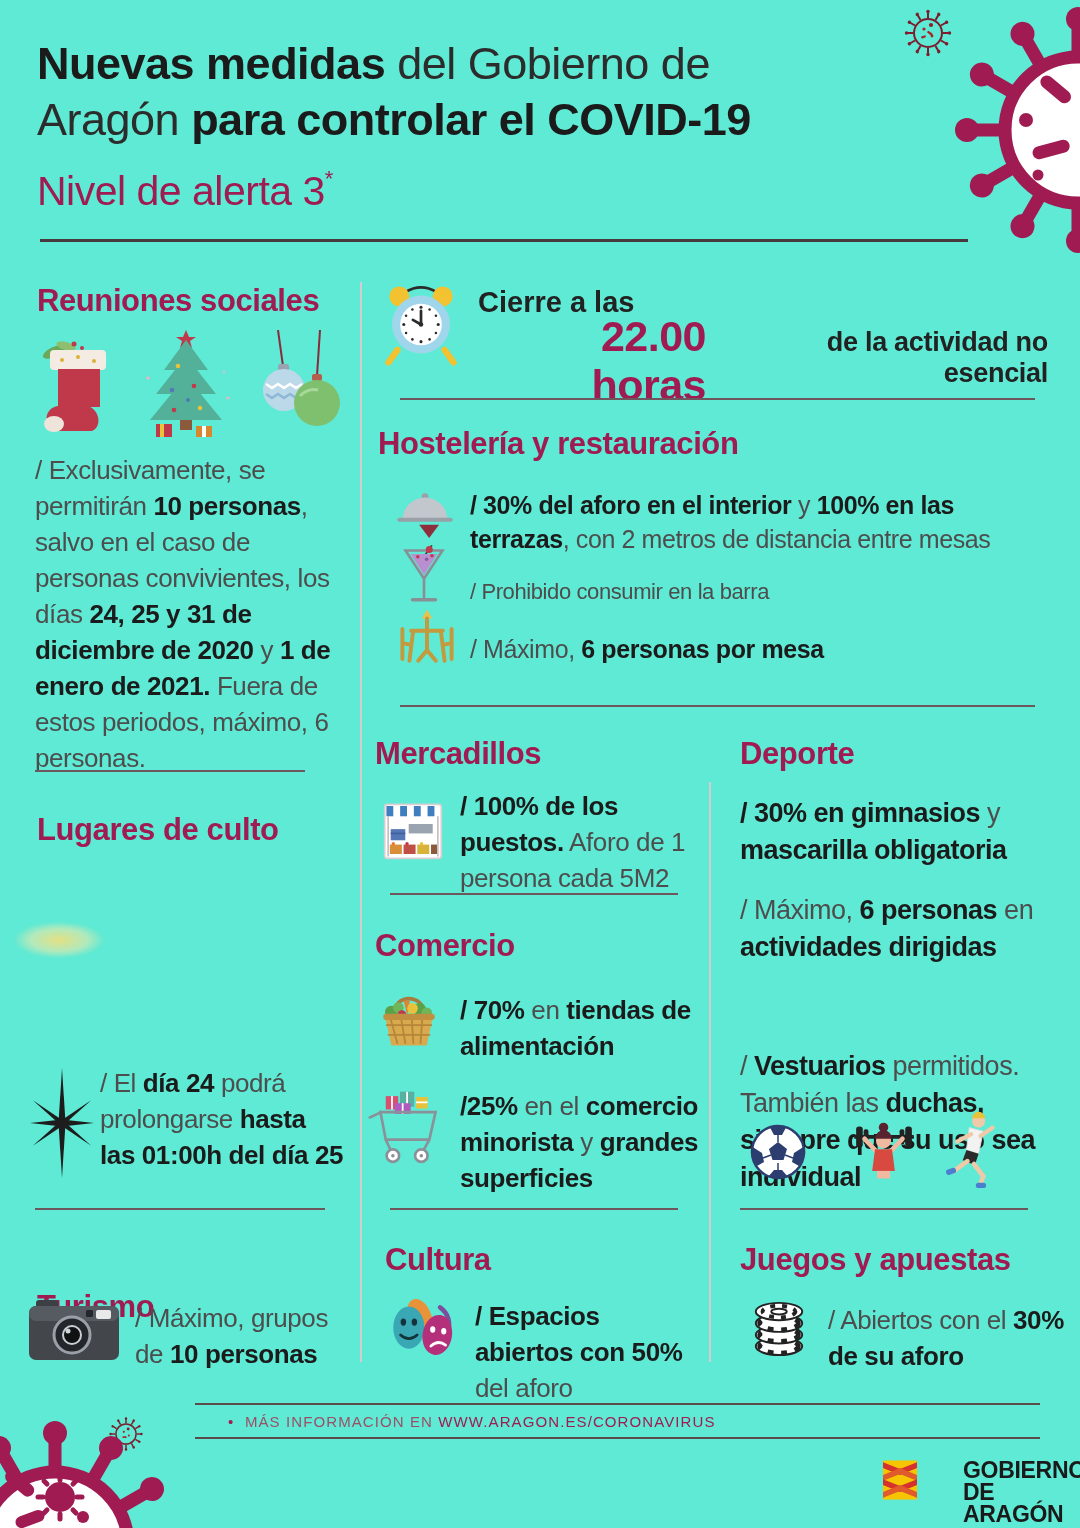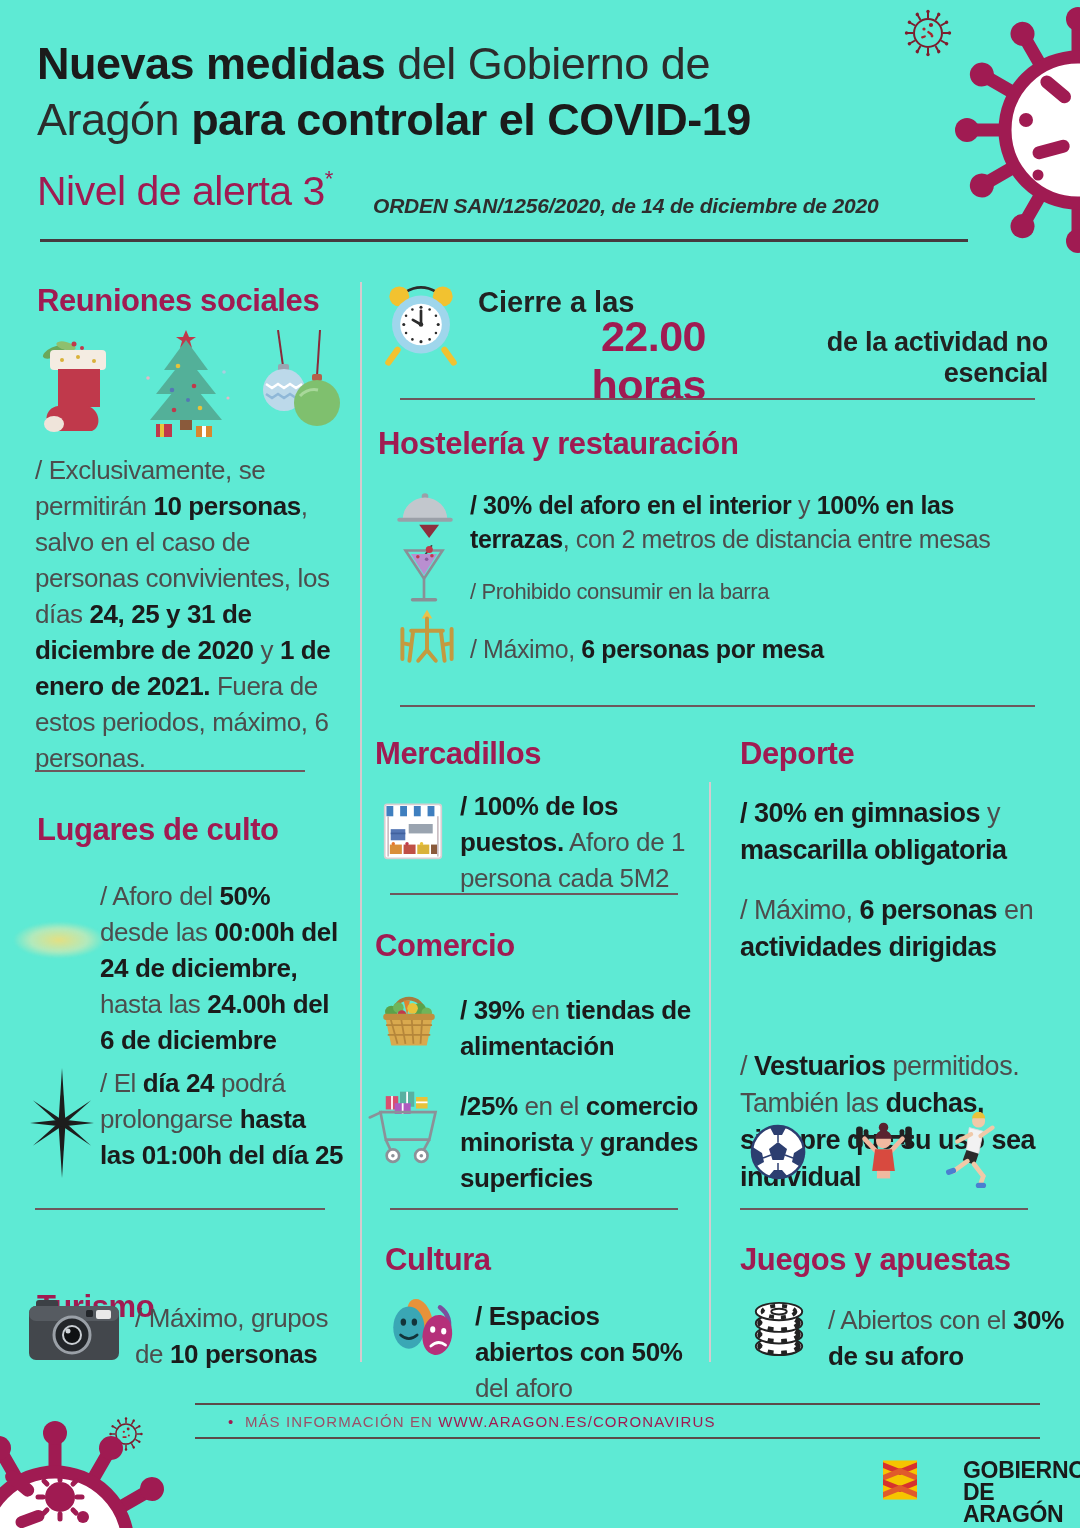--- a/index.html
+++ b/index.html
@@ -37,21 +37,20 @@
 <body>
 
 <div class="page">
 
   <div class="abs title" style="left:37px;top:36px;width:940px;">
     <div><span class="b c-accent">Nuevas medidas</span><span> del Gobierno de</span></div>
     <div><span>Aragón </span><span class="b c-accent">para controlar el COVID-19</span></div>
   </div>
 
   <div class="abs alert" style="left:37px;top:168px;"><span>Nivel de alerta 3</span><sup>*</sup></div>
-  <div class="abs order" style="left:373px;top:194px;">ORDEN SAN/1256/2020, de 14 de diciembre de 2020</div>
 
   <div class="hline thick" style="left:40px;top:239px;width:928px;"></div>
 
   <svg class="abs" style="left:903px;top:8px;" width="50" height="50" viewBox="0 0 50 50">
     <g stroke="#7c1d2d" stroke-width="2" fill="none">
       <circle cx="25" cy="25" r="14"></circle>
       <g>
         <g id="vs1">
             <line x1="25" y1="4" x2="25" y2="10"></line>
             <circle cx="25" cy="3.5" r="1.7" fill="#7c1d2d" stroke="none"></circle>
@@ -184,21 +183,20 @@
     <circle cx="69" cy="73" r="23" fill="#7fc06e"></circle>
     <path d="M52,66 q8,-8 18,-6" stroke="#a8d89a" stroke-width="3" fill="none"></path>
   </svg>
 
   <p class="abs body-txt" style="left:35px;top:452px;width:312px;"><span>/ Exclusivamente, se permitirán </span><span class="b">10 personas</span><span>, salvo en el caso de personas convivientes, los días </span><span class="b">24, 25 y 31 de diciembre de 2020</span><span> y </span><span class="b">1 de enero de 2021.</span><span> Fuera de estos periodos, máximo, 6 personas.</span></p>
 
   <div class="hline" style="left:35px;top:770px;width:270px;"></div>
 
   <div class="abs h2" style="left:37px;top:812px;">Lugares de culto</div>
   <div class="abs glow" style="left:14px;top:922px;width:90px;height:36px;"></div>
-  <p class="abs body-txt" style="left:100px;top:878px;width:245px;"><span>/ Aforo del </span><span class="b">50%</span><span> desde las </span><span class="b">00:00h del 24 de diciembre,</span><span> hasta las </span><span class="b">24.00h del 6 de diciembre</span></p>
 
   <svg class="abs" style="left:22px;top:1068px;" width="80" height="110" viewBox="0 0 80 110">
     <g fill="#1d1d1d">
       <polygon points="40,0 43.5,55 40,110 36.5,55"></polygon>
       <polygon points="8,55 40,51.5 72,55 40,58.5"></polygon>
       <polygon points="40,18 42.5,55 40,92 37.5,55" transform="rotate(52 40 55)"></polygon>
       <polygon points="40,18 42.5,55 40,92 37.5,55" transform="rotate(-52 40 55)"></polygon>
     </g>
   </svg>
   <p class="abs body-txt" style="left:100px;top:1065px;width:245px;"><span>/ El </span><span class="b">día 24</span><span> podrá prolongarse </span><span class="b">hasta las 01:00h del día 25</span></p>
@@ -330,21 +328,21 @@
     <g stroke="#b5863a" stroke-width="2">
       <line x1="14" y1="34" x2="22" y2="63"></line>
         <line x1="26" y1="34" x2="31" y2="63"></line>
       <line x1="38" y1="34" x2="40" y2="63"></line>
         <line x1="50" y1="34" x2="48" y2="63"></line>
       <line x1="9" y1="42" x2="61" y2="42"></line>
         <line x1="11" y1="53" x2="59" y2="53"></line>
     </g>
     <rect x="6" y="29" width="58" height="7" rx="3" fill="#c08f3f"></rect>
   </svg>
-  <p class="abs body-txt" style="left:460px;top:992px;width:250px;"><span class="b">/ 39%</span><span> en </span><span class="b">tiendas de alimentación</span></p>
+  <p class="abs body-txt" style="left:460px;top:992px;width:250px;"><span class="b">/ 70%</span><span> en </span><span class="b">tiendas de alimentación</span></p>
 
   <svg class="abs" style="left:368px;top:1090px;" width="80" height="78" viewBox="0 0 90 86">
     <rect x="20" y="6" width="14" height="15" fill="#d94f70"></rect>
       <line x1="27" y1="6" x2="27" y2="21" stroke="#fff" stroke-width="2"></line>
     <rect x="36" y="1" width="16" height="17" fill="#58b0a0"></rect>
       <line x1="44" y1="1" x2="44" y2="18" stroke="#fff" stroke-width="2"></line>
     <rect x="54" y="7" width="13" height="13" fill="#e8c23a"></rect>
       <line x1="54" y1="13" x2="67" y2="13" stroke="#fff" stroke-width="2"></line>
     <rect x="30" y="14" width="18" height="12" fill="#b05ac0"></rect>
       <line x1="39" y1="14" x2="39" y2="26" stroke="#fff" stroke-width="2"></line>

